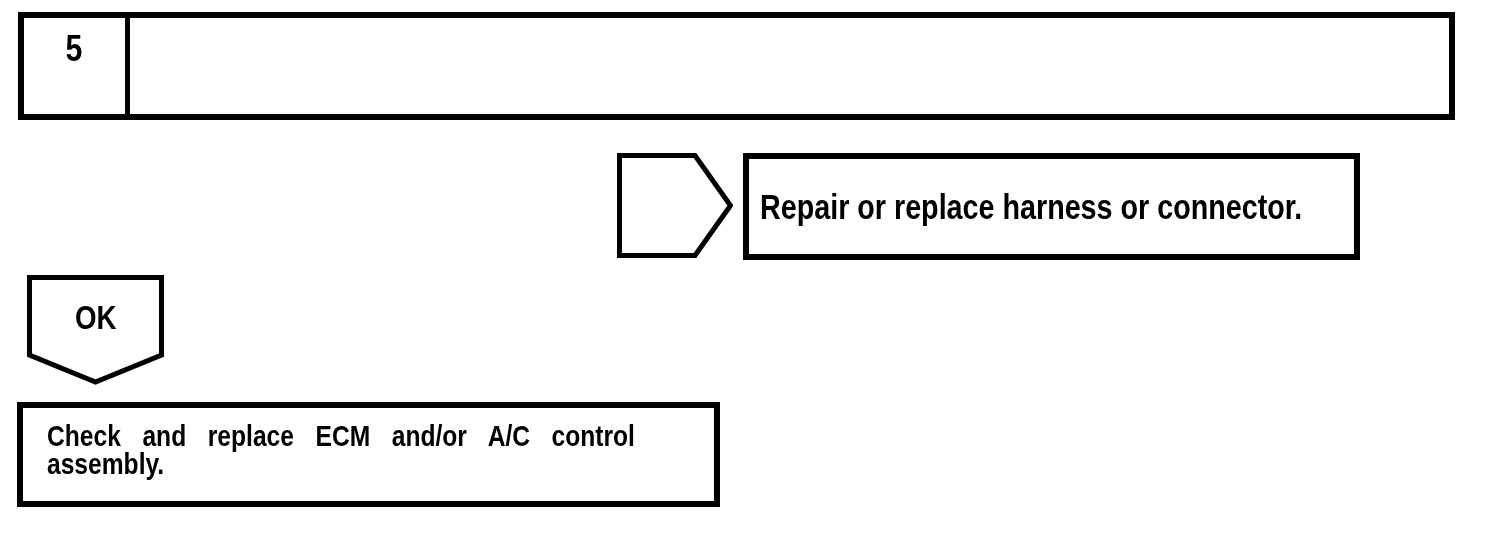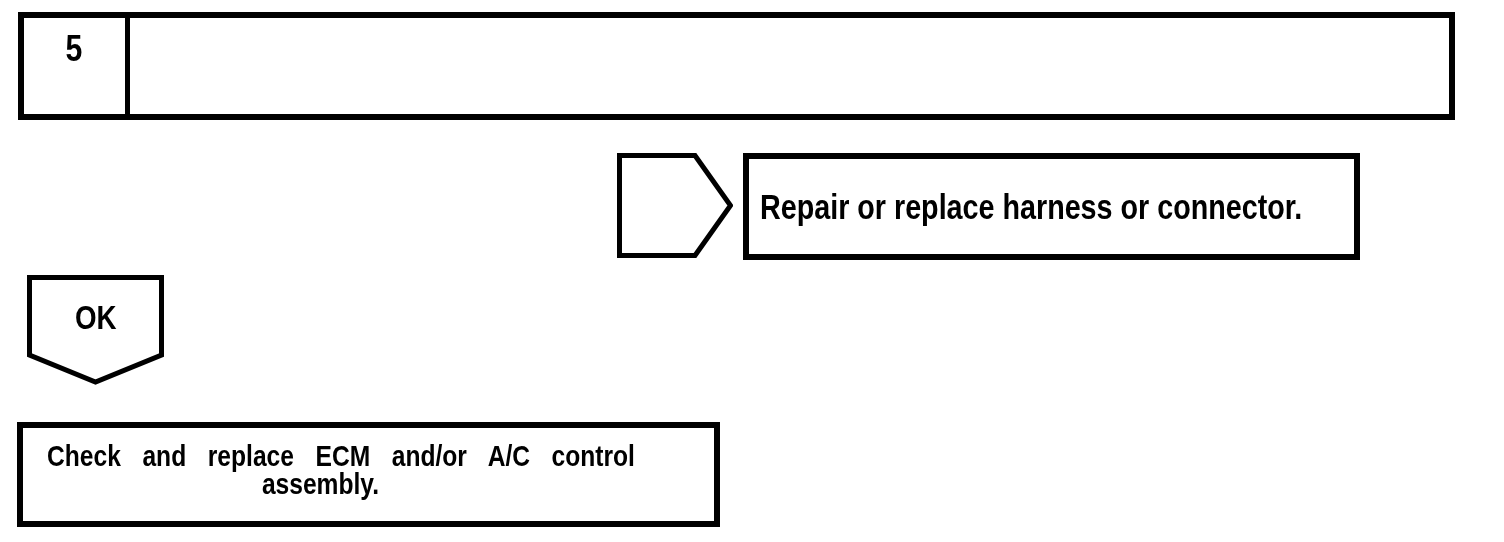--- a/index.html
+++ b/index.html
@@ -46,24 +46,24 @@
   }
   .squeeze { display: inline-block; transform: scaleX(0.82); transform-origin: left top; }
   .squeeze-c { display: inline-block; transform: scaleX(0.84); transform-origin: center center; }
 
   
   .repair-box  { left: 743px; top: 153px; width: 617px; height: 107px;
                  display: flex; align-items: center; padding-left: 11px;
                  font-size: 35px; line-height: 35px; white-space: nowrap; }
 
   
-  .final-box   { left: 17px; top: 422px; width: 703px; height: 105px;
+  .final-box   { left: 17px; top: 402px; width: 703px; height: 105px;
                  padding: 14px 0 0 24px;
                  font-size: 30px; line-height: 28px;
-                 word-spacing: 18px; white-space: nowrap; text-align: center; }
+                 word-spacing: 18px; white-space: nowrap; }
   .final-lines { transform: scaleX(0.82); transform-origin: left top; }
   .final-lines > div { height: 28px; }
 
   
   .connector { position: absolute; }
   .connector svg { display: block; }
   .connector-label {
     position: absolute;
     font-size: 33px;
     line-height: 33px;

